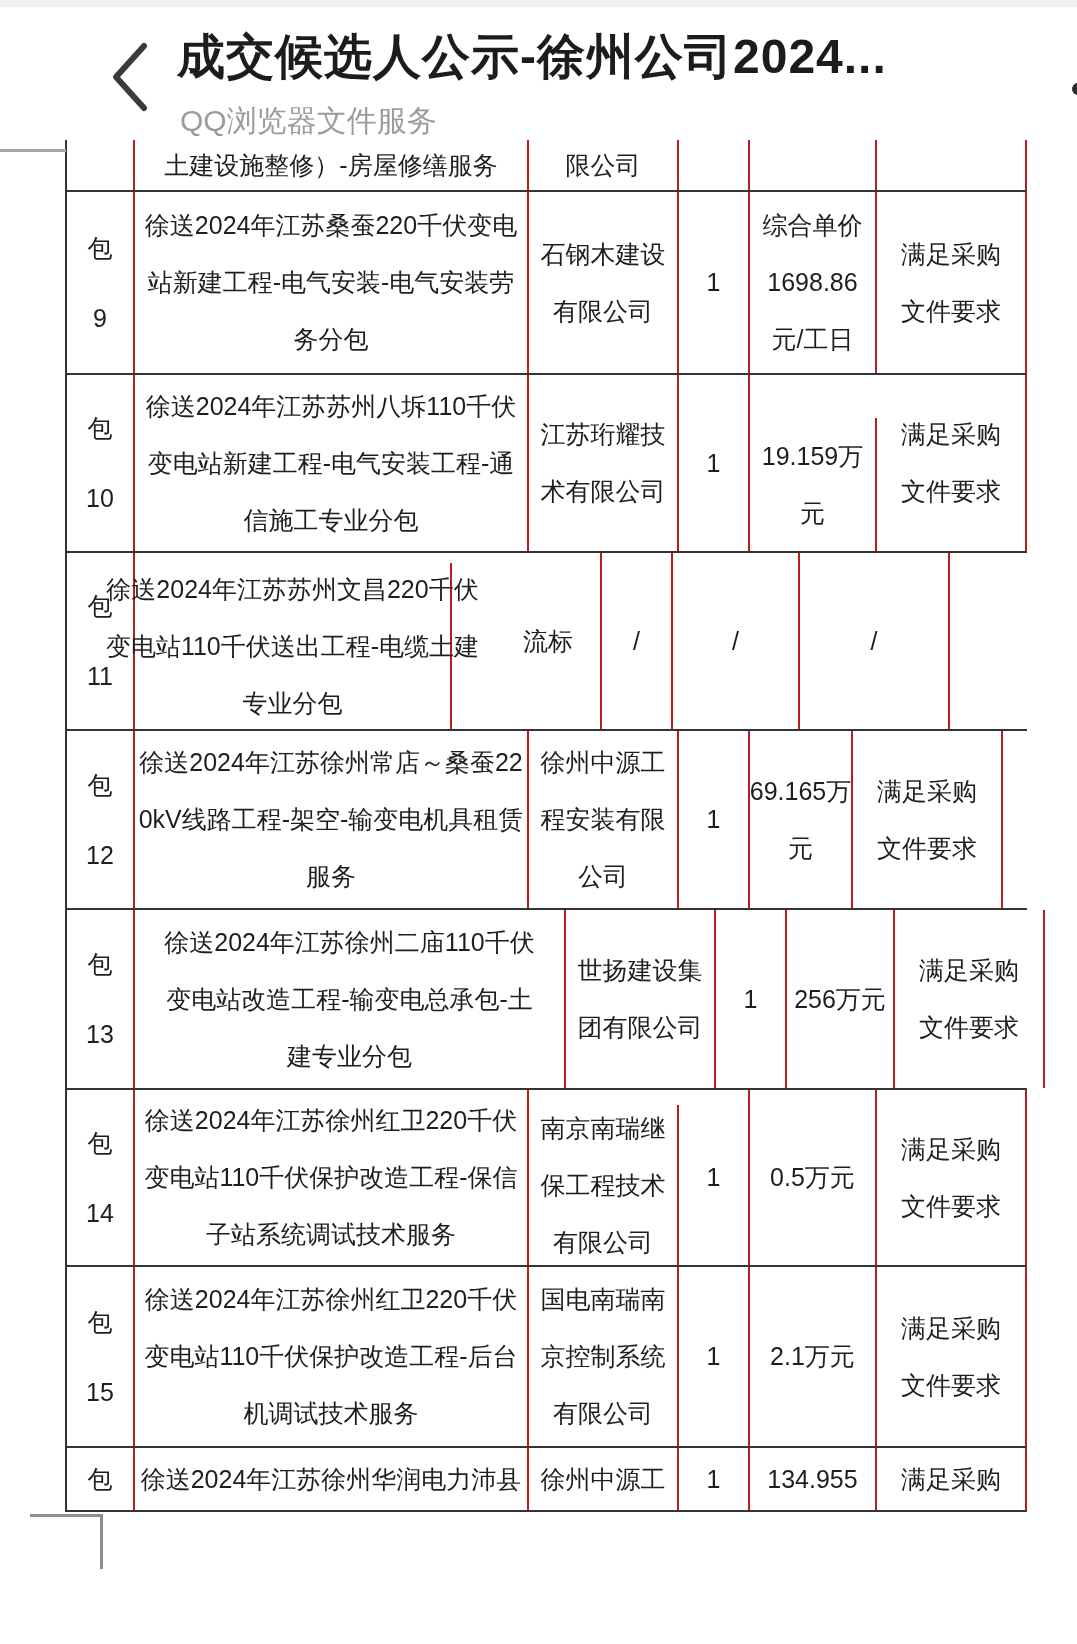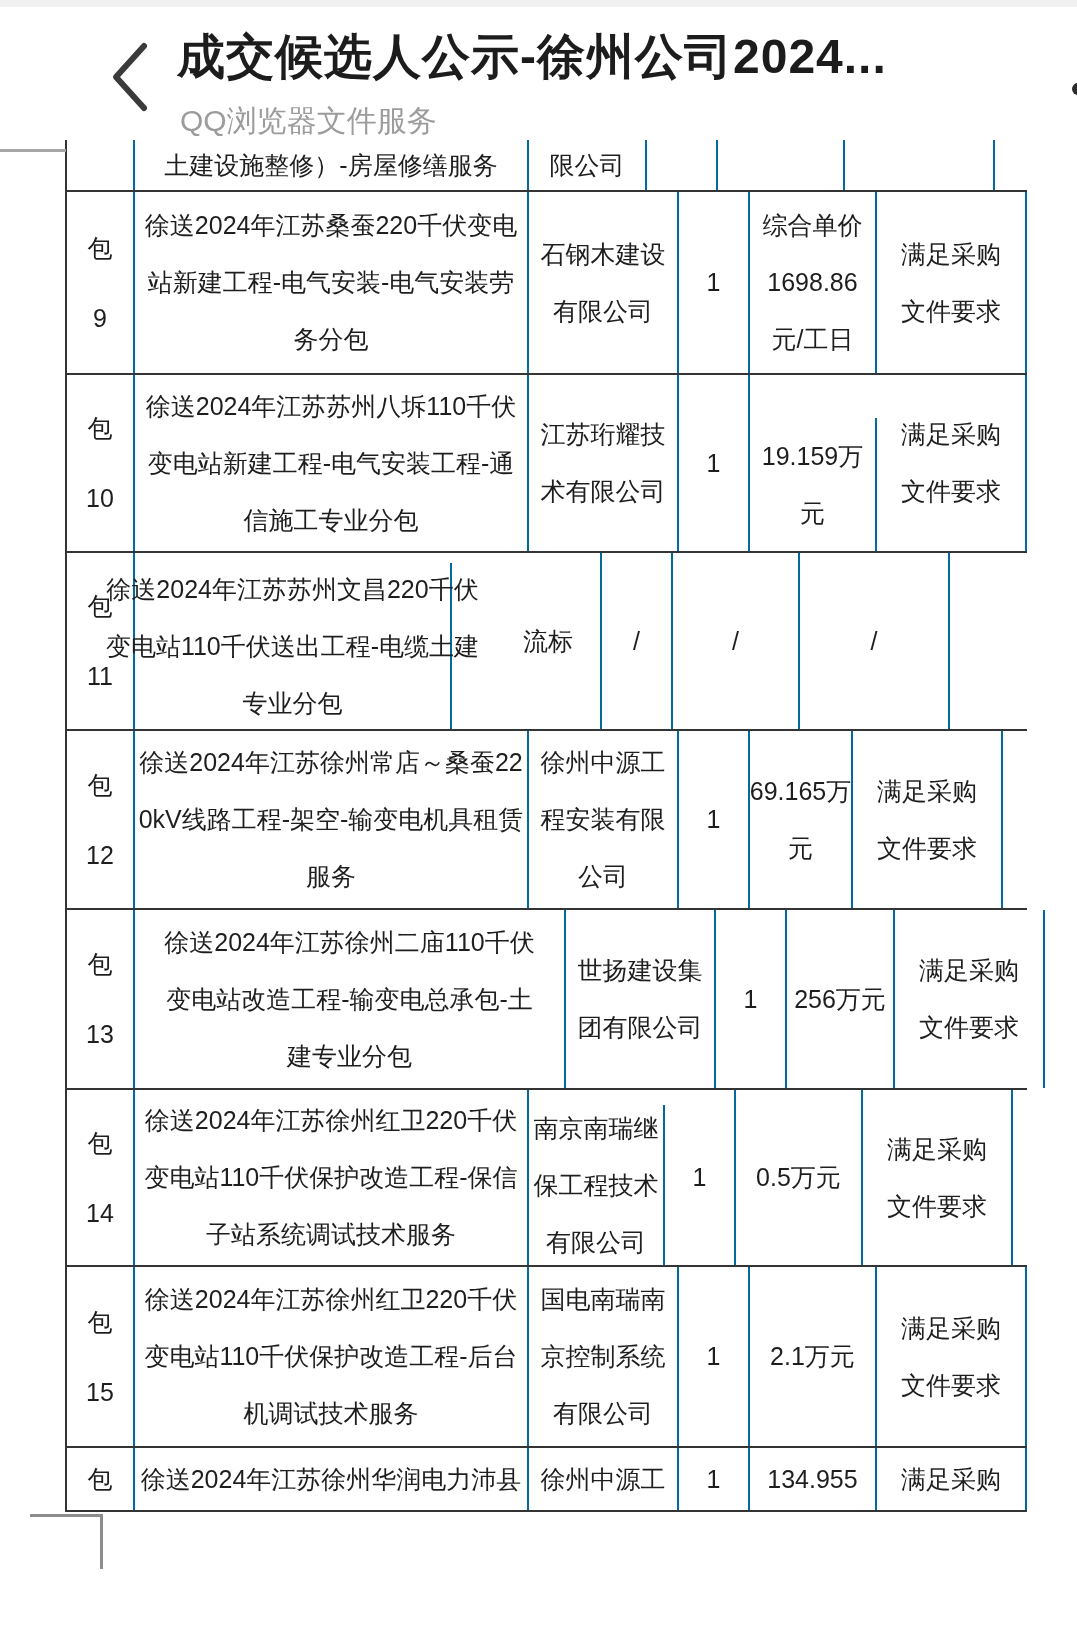--- a/index.html
+++ b/index.html
@@ -23,21 +23,21 @@
   }
   .more-btn{
     position:absolute;left:1028px;top:70px;width:49px;height:24px;
     display:flex;align-items:center;gap:15px;overflow:hidden;
   }
   .dot{width:12px;height:12px;border-radius:50%;background:#2d2d2d;flex:none;}
   
   .doc-table{position:absolute;left:65px;top:140px;width:962px;}
   .trow{display:flex;box-sizing:border-box;border-left:2px solid #343434;border-bottom:2px solid #343434;background:#fff;}
   .tcell{
-    box-sizing:border-box;border-right:2px solid #0369a1;
+    box-sizing:border-box;border-right:2px solid #b91c1c;
     display:flex;flex-direction:column;align-items:center;justify-content:center;
     overflow:visible;flex:none;text-align:right;
   }
   .tline{font-size:25px;line-height:57px;color:#1e1e1e;white-space:nowrap;}
   .cell-package .tline{line-height:70px;}
   
   .mark-top-left{position:absolute;left:0;top:149px;width:66px;height:3px;background:#a6a6a6;}
   .mark-bottom-h{position:absolute;left:30px;top:1514px;width:72px;height:3px;background:#8d8d8d;}
   .mark-bottom-v{position:absolute;left:100px;top:1514px;width:3px;height:55px;background:#8d8d8d;}
 </style>
@@ -61,21 +61,21 @@
     <span class="dot"></span>
   </div>
 </header>
 
 <main class="doc-table" id="tbl">
     <div class="trow" style="height: 52px;">
       <div class="tcell cell-package" style="width: 68px;"></div>
       <div class="tcell cell-project" style="width: 394px;">
         <div class="tline">土建设施整修）-房屋修缮服务</div>
       </div>
-      <div class="tcell cell-company" style="width: 118px;">
+      <div class="tcell cell-company" style="width: 150px;">
         <div class="tline">限公司</div>
       </div>
       <div class="tcell cell-count" style="width: 71px;"></div>
       <div class="tcell cell-price" style="width: 127px;"></div>
       <div class="tcell cell-qualification" style="width: 150px;"></div>
     </div>
     <div class="trow" style="height: 183px;">
       <div class="tcell cell-package" style="width: 68px;">
         <div class="tline">包</div>
         <div class="tline">9</div>
@@ -206,21 +206,21 @@
     <div class="trow" style="height: 177px;">
       <div class="tcell cell-package" style="width: 68px;">
         <div class="tline">包</div>
         <div class="tline">14</div>
       </div>
       <div class="tcell cell-project" style="width: 394px;">
         <div class="tline">徐送2024年江苏徐州红卫220千伏</div>
         <div class="tline">变电站110千伏保护改造工程-保信</div>
         <div class="tline">子站系统调试技术服务</div>
       </div>
-      <div class="tcell cell-company" style="width: 136px; margin-top: 15px;">
+      <div class="tcell cell-company" style="width: 150px; margin-top: 15px;">
         <div class="tline">南京南瑞继</div>
         <div class="tline">保工程技术</div>
         <div class="tline">有限公司</div>
       </div>
       <div class="tcell cell-count" style="width: 71px;">
         <div class="tline">1</div>
       </div>
       <div class="tcell cell-price" style="width: 127px;">
         <div class="tline">0.5万元</div>
       </div>

